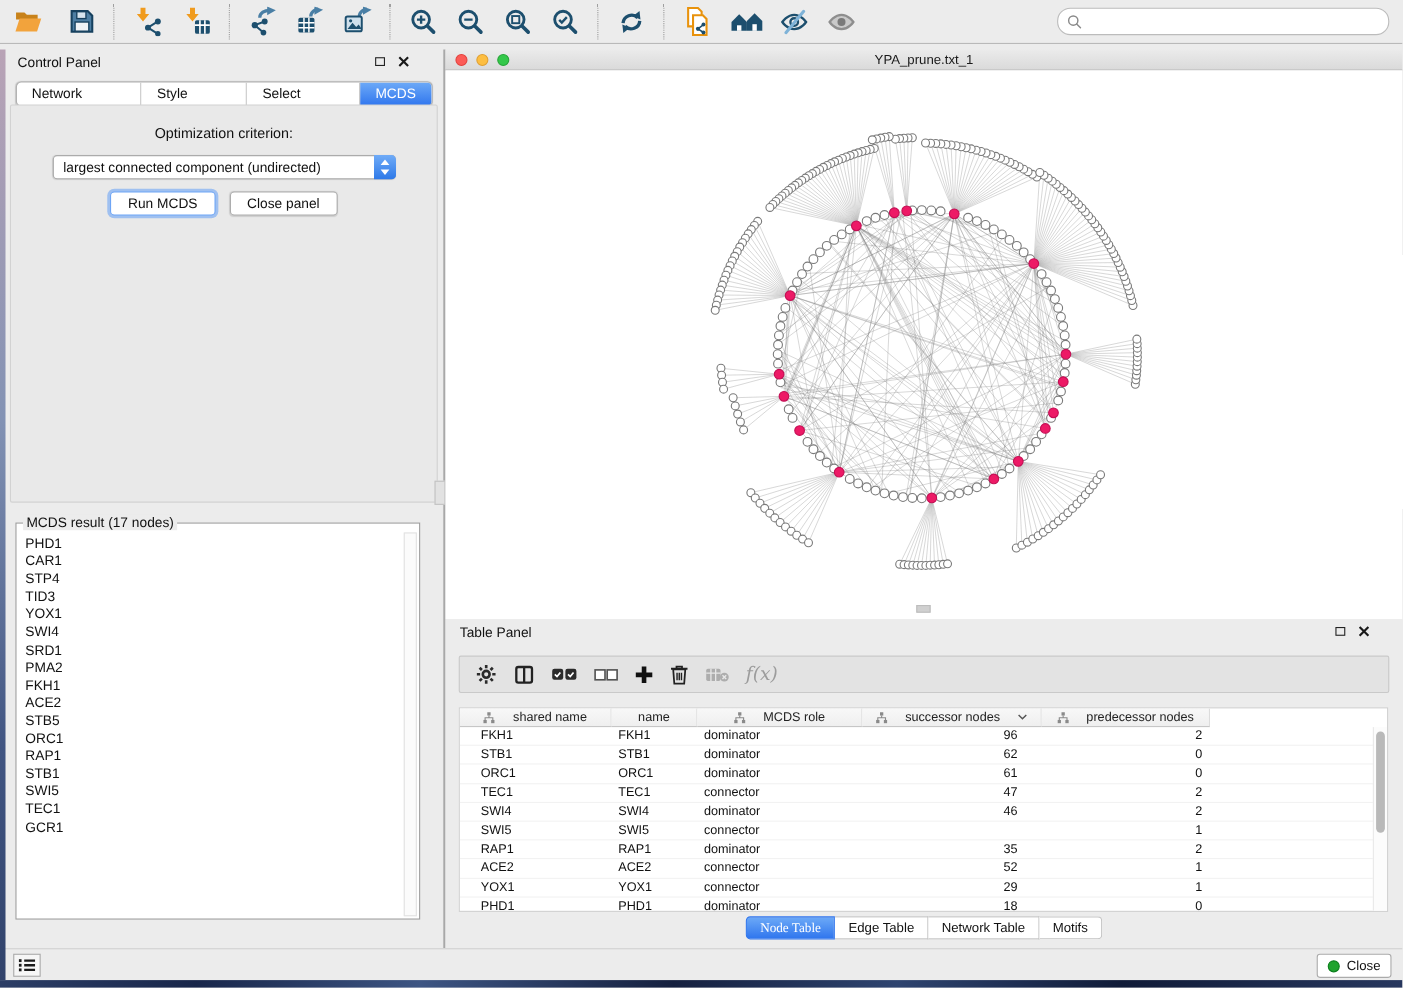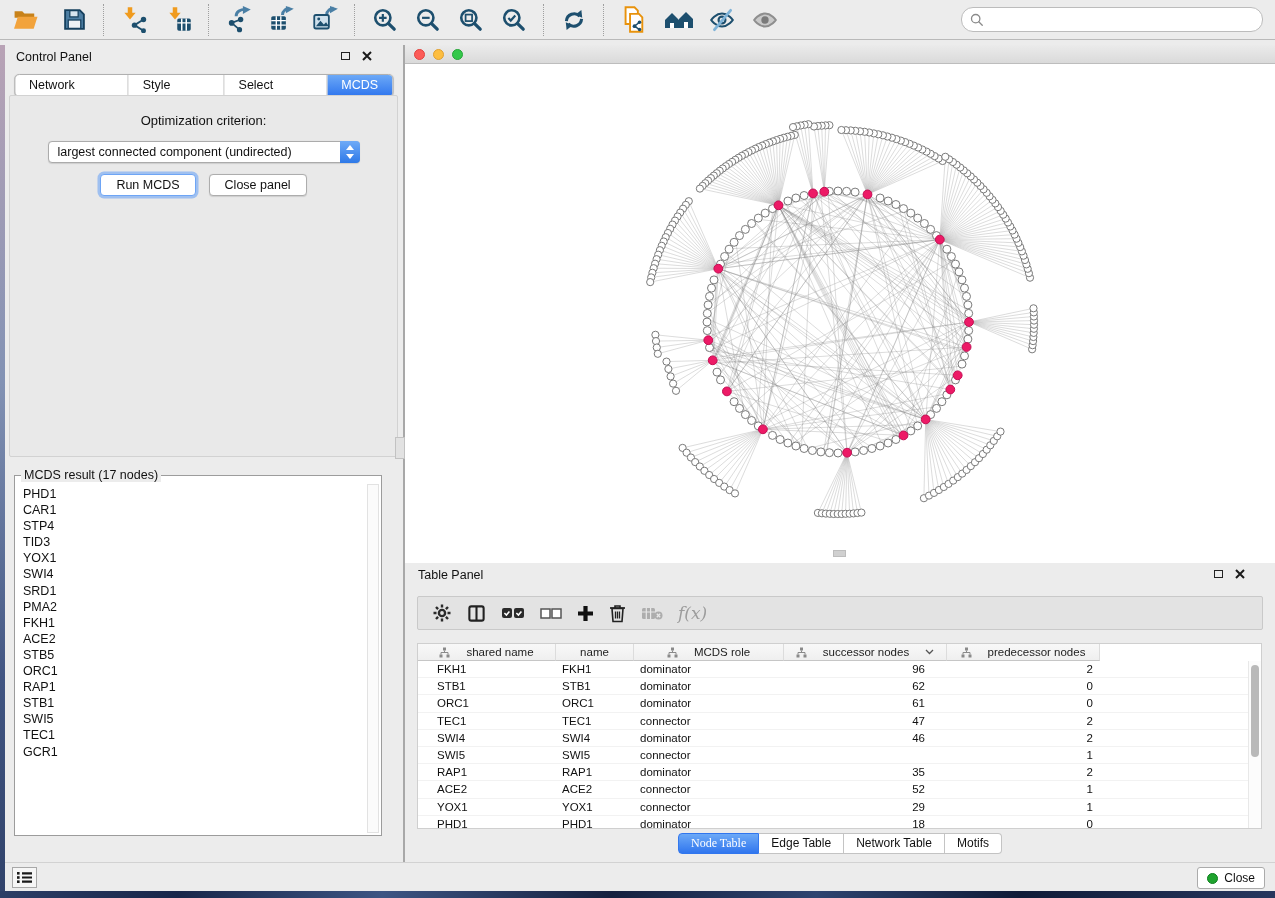--- a/index.html
+++ b/index.html
@@ -301,20 +301,21 @@
 </div>
 
 <div id="v-splitter"></div>
 <div id="v-splitter-handle"></div>
 
 <div id="network-window">
   <div id="net-titlebar">
     <span class="tl" id="tl-red"></span>
     <span class="tl" id="tl-yellow"></span>
     <span class="tl" id="tl-green"></span>
+    <div id="net-title">YPA_prune.txt_1</div>
   </div>
   <div id="net-canvas">
     <svg id="graph-svg" width="870" height="499" viewBox="0 0 870 499">
         <line x1="534.8" y1="175.6" x2="534.8" y2="175.6" stroke="#7d7d7d" stroke-width="0.7" opacity="0.38"></line>
         <line x1="534.8" y1="175.6" x2="391.8" y2="382.3" stroke="#7d7d7d" stroke-width="0.7" opacity="0.38"></line>
         <line x1="534.8" y1="175.6" x2="324.4" y2="184.7" stroke="#7d7d7d" stroke-width="0.7" opacity="0.38"></line>
         <line x1="534.8" y1="175.6" x2="441.3" y2="127.3" stroke="#7d7d7d" stroke-width="0.7" opacity="0.38"></line>
         <line x1="534.8" y1="175.6" x2="416.4" y2="387.9" stroke="#7d7d7d" stroke-width="0.7" opacity="0.38"></line>
         <line x1="534.8" y1="175.6" x2="506.0" y2="149.2" stroke="#7d7d7d" stroke-width="0.7" opacity="0.38"></line>
         <line x1="534.8" y1="175.6" x2="302.9" y2="273.1" stroke="#7d7d7d" stroke-width="0.7" opacity="0.38"></line>

